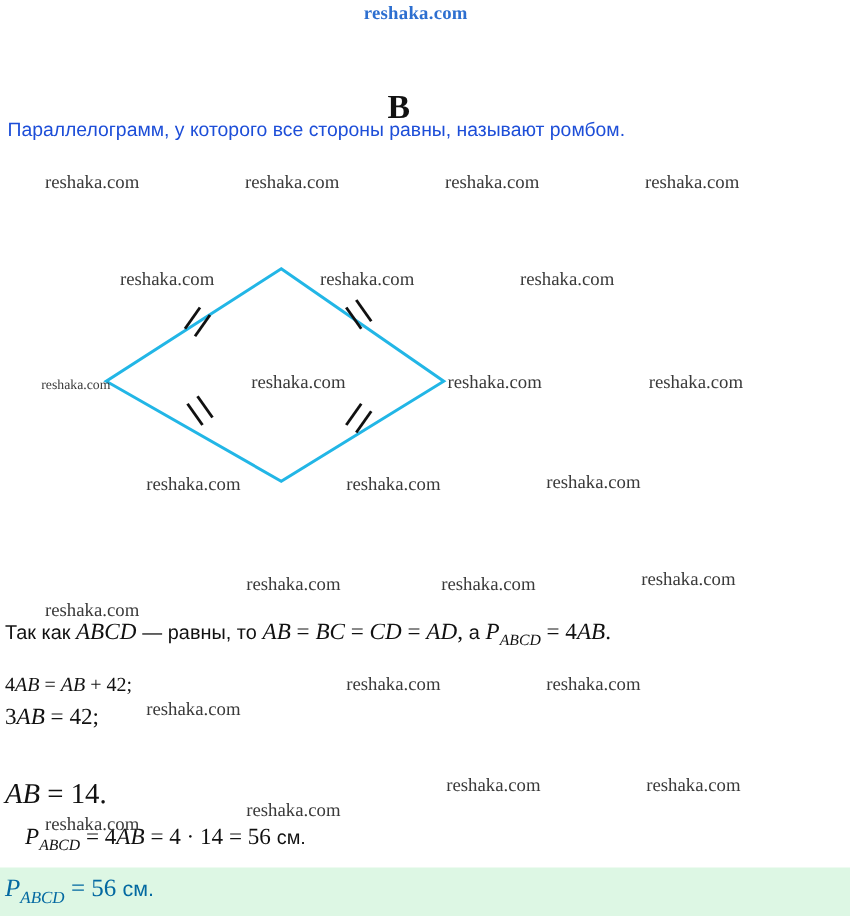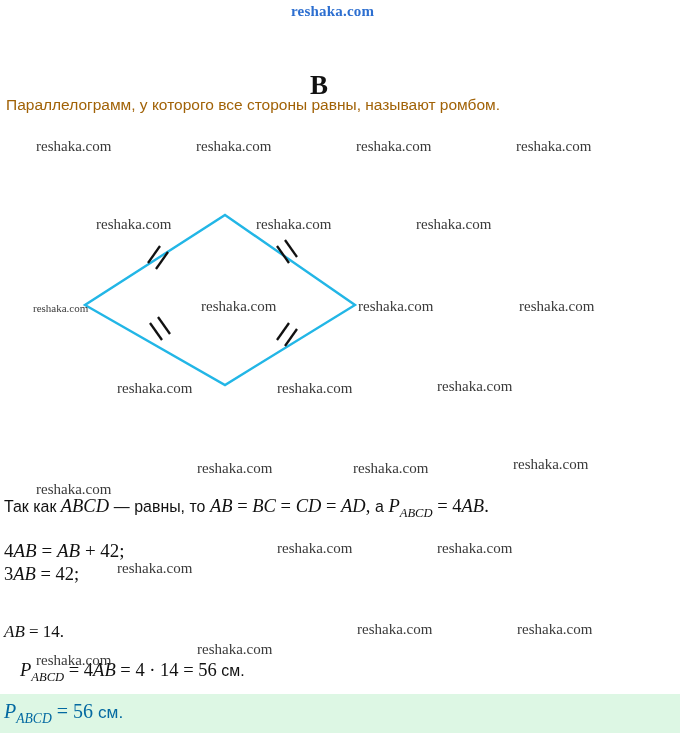--- a/index.html
+++ b/index.html
@@ -37,21 +37,21 @@
     font-size: 15px;
     font-weight: bold;
     letter-spacing: 0.2px;
   }
   .statement {
     position: absolute;
     left: 6px;
     top: 96px;
     font-family: "Liberation Sans", sans-serif;
     font-size: 15.5px;
-    color: #a16207;
+    color: #1d4ed8;
     white-space: nowrap;
   }
   .bigB {
     position: absolute;
     left: 310px;
     top: 70px;
     font-family: "Liberation Serif", serif;
     font-size: 27px;
     font-weight: bold;
     color: #111;
@@ -73,23 +73,23 @@
   }
   .math i, .math .it {
     font-style: italic;
   }
   .sub {
     font-size: 0.68em;
     vertical-align: sub;
     font-style: italic;
   }
   .line1 { left: 4px;  top: 496px; font-size: 18.5px; }
-  .line2 { left: 4px;  top: 540px; font-size: 19px; }
+  .line2 { left: 4px;  top: 540px; font-size: 16px; }
   .line3 { left: 4px;  top: 564px; font-size: 18.5px; }
-  .line4 { left: 4px;  top: 622px; font-size: 17px; }
+  .line4 { left: 4px;  top: 622px; font-size: 23px; }
   .line5 { left: 20px;  top: 660px; font-size: 18.5px; }
   .answer-band {
     position: absolute;
     left: 0;
     top: 694px;
     width: 680px;
     height: 39px;
     background: #ddf7e4;
   }
   .answer-text {

